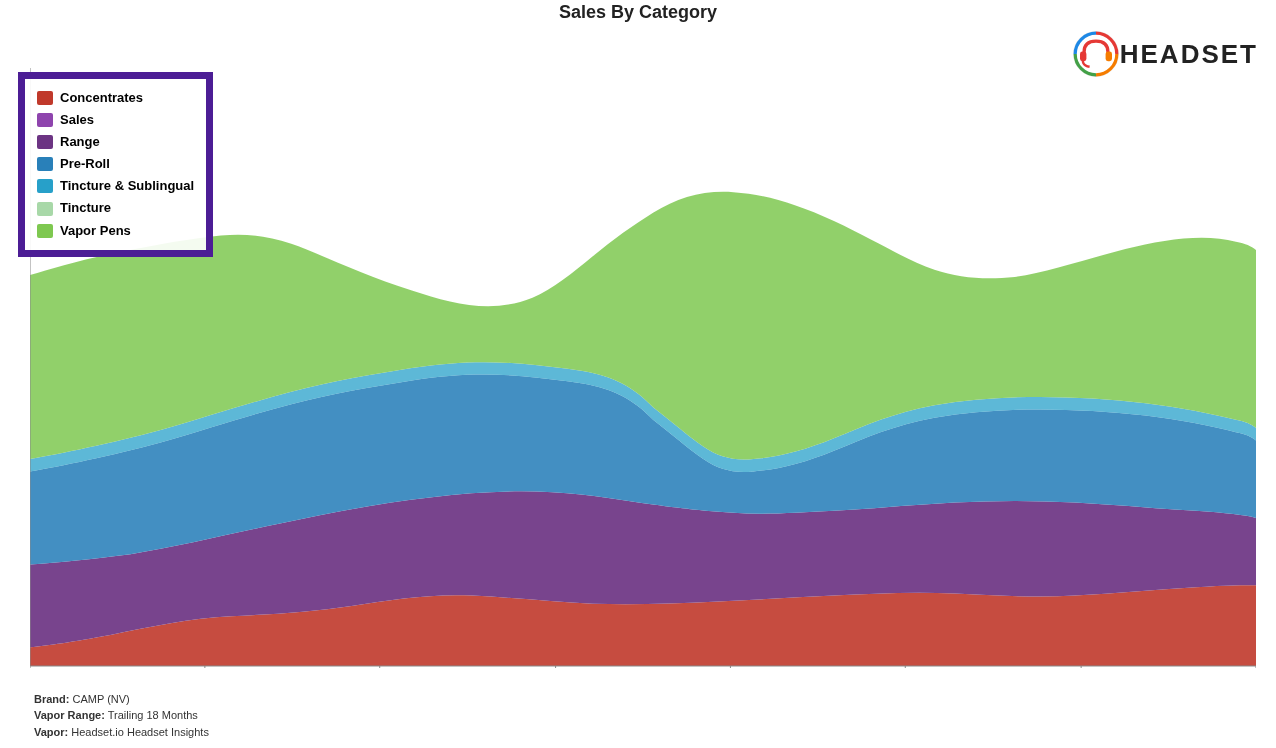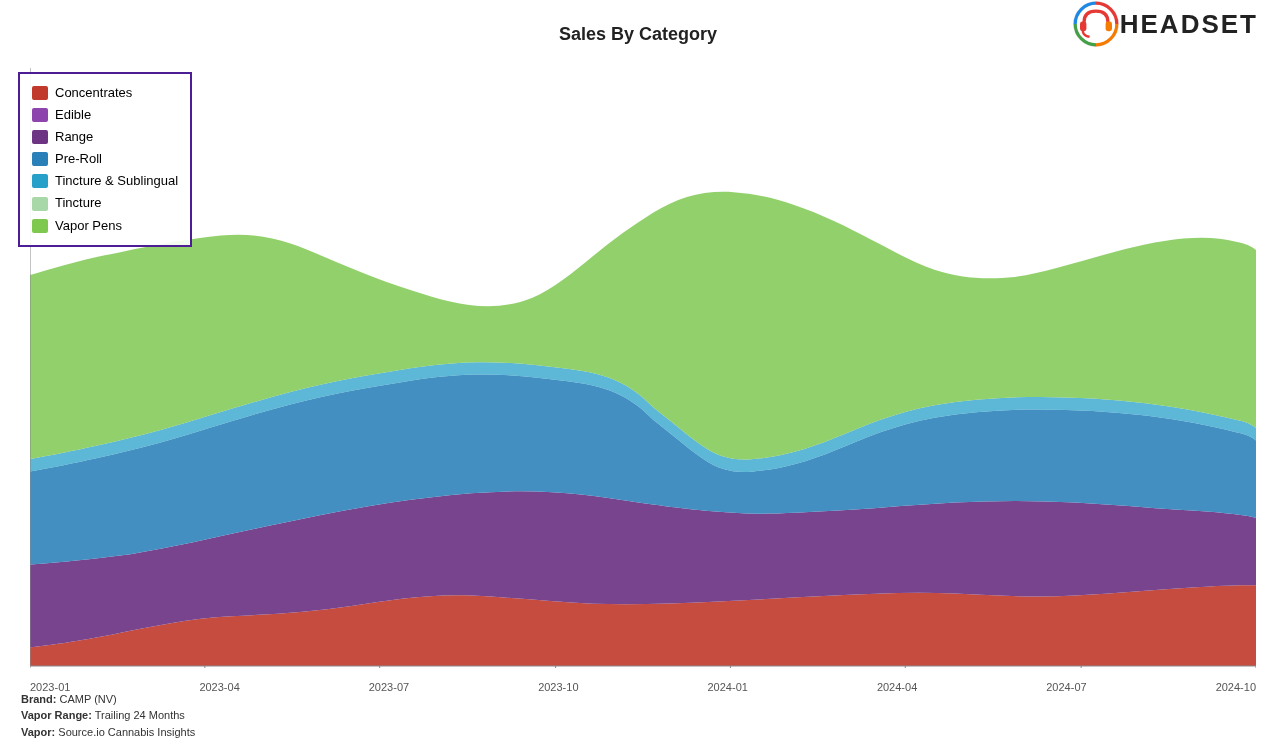--- a/index.html
+++ b/index.html
@@ -13,26 +13,26 @@
     .chart-container {
       width: 1276px;
       height: 748px;
       position: relative;
       background: #fff;
     }
     .chart-title {
       text-align: center;
       font-size: 18px;
       font-weight: bold;
-      padding-top: 24px;
+      padding-top: 2px;
       color: #222;
     }
     .logo {
       position: absolute;
-      top: 0;
+      top: 30px;
       right: 18px;
       display: flex;
       align-items: center;
       gap: 0;
       justify-content: space-between;
     }
     .logo-icon {
       width: 48px;
       height: 48px;
     }
@@ -40,41 +40,42 @@
       font-size: 26px;
       font-weight: 900;
       letter-spacing: 2px;
       color: #222;
     }
     .legend {
       position: absolute;
       top: 72px;
       left: 18px;
       background: rgba(255,255,255,0.9);
-      border: 2px solid #4c1d95;
+      border: 7px solid #4c1d95;
       padding: 8px 12px;
       font-size: 13px;
       line-height: 1.7;
       z-index: 10;
+      font-weight: bold;
     }
     .legend-item {
       display: flex;
       align-items: center;
       gap: 7px;
     }
     .legend-swatch {
       width: 16px;
       height: 14px;
       display: inline-block;
       border-radius: 2px;
     }
     .footer-info {
       position: absolute;
       bottom: 8px;
-      left: 21px;
+      left: 34px;
       font-size: 11px;
       color: #333;
       line-height: 1.5;
     }
     .footer-info span.label {
       font-weight: bold;
     }
   </style>
 </head>
 <body>
@@ -100,21 +101,21 @@
     <span class="logo-text">HEADSET</span>
   </div>
 
   <div class="legend">
     <div class="legend-item">
       <span class="legend-swatch" style="background:#c0392b;"></span>
       <span>Concentrates</span>
     </div>
     <div class="legend-item">
       <span class="legend-swatch" style="background:#8e44ad;"></span>
-      <span>Edible</span>
+      <span>Sales</span>
     </div>
     <div class="legend-item">
       <span class="legend-swatch" style="background:#6c3483;"></span>
       <span>Range</span>
     </div>
     <div class="legend-item">
       <span class="legend-swatch" style="background:#2980b9;"></span>
       <span>Pre-Roll</span>
     </div>
     <div class="legend-item">
@@ -277,39 +278,29 @@
     <line x1="0" y1="578" x2="0" y2="588" stroke="#888" stroke-width="1"></line>
     <line x1="174" y1="578" x2="174" y2="588" stroke="#888" stroke-width="1"></line>
     <line x1="348" y1="578" x2="348" y2="588" stroke="#888" stroke-width="1"></line>
     <line x1="523" y1="578" x2="523" y2="588" stroke="#888" stroke-width="1"></line>
     <line x1="697" y1="578" x2="697" y2="588" stroke="#888" stroke-width="1"></line>
     <line x1="871" y1="578" x2="871" y2="588" stroke="#888" stroke-width="1"></line>
     <line x1="1046" y1="578" x2="1046" y2="588" stroke="#888" stroke-width="1"></line>
     <line x1="1220" y1="578" x2="1220" y2="588" stroke="#888" stroke-width="1"></line>
   </svg>
 
-  <div style="position:absolute; bottom:55px; left:30px; right:20px; display:flex; justify-content:space-between; font-size:11px; color:#555;">
-    <span>2023-01</span>
-    <span>2023-04</span>
-    <span>2023-07</span>
-    <span>2023-10</span>
-    <span>2024-01</span>
-    <span>2024-04</span>
-    <span>2024-07</span>
-    <span>2024-10</span>
-  </div>
 
   <div class="footer-info">
     <div>
       <span class="label">Brand:</span>
       <span>CAMP (NV)</span>
     </div>
     <div>
       <span class="label">Vapor Range:</span>
-      <span>Trailing 24 Months</span>
+      <span>Trailing 18 Months</span>
     </div>
     <div>
       <span class="label">Vapor:</span>
-      <span>Source.io Cannabis Insights</span>
+      <span>Headset.io Headset Insights</span>
     </div>
   </div>
 
 </div>
 
 </body></html>

